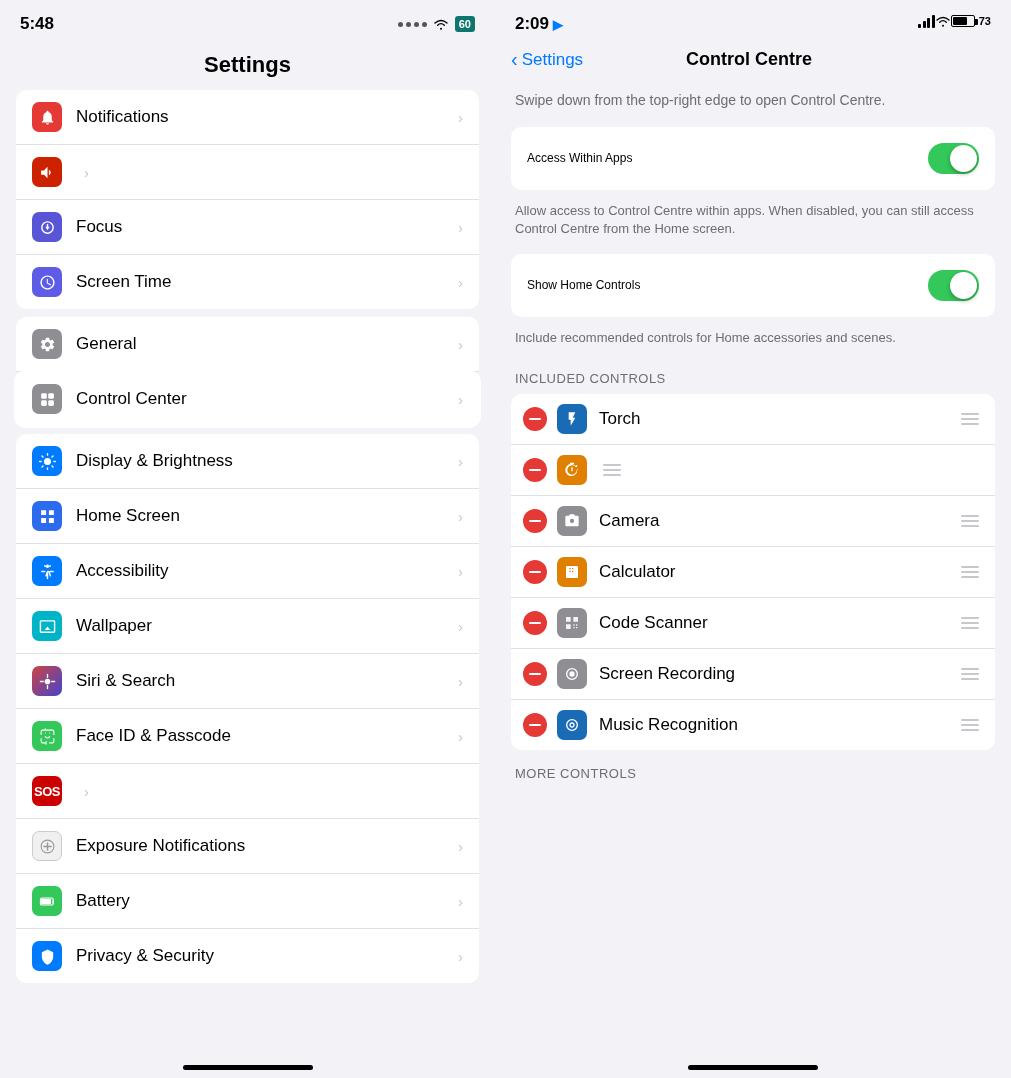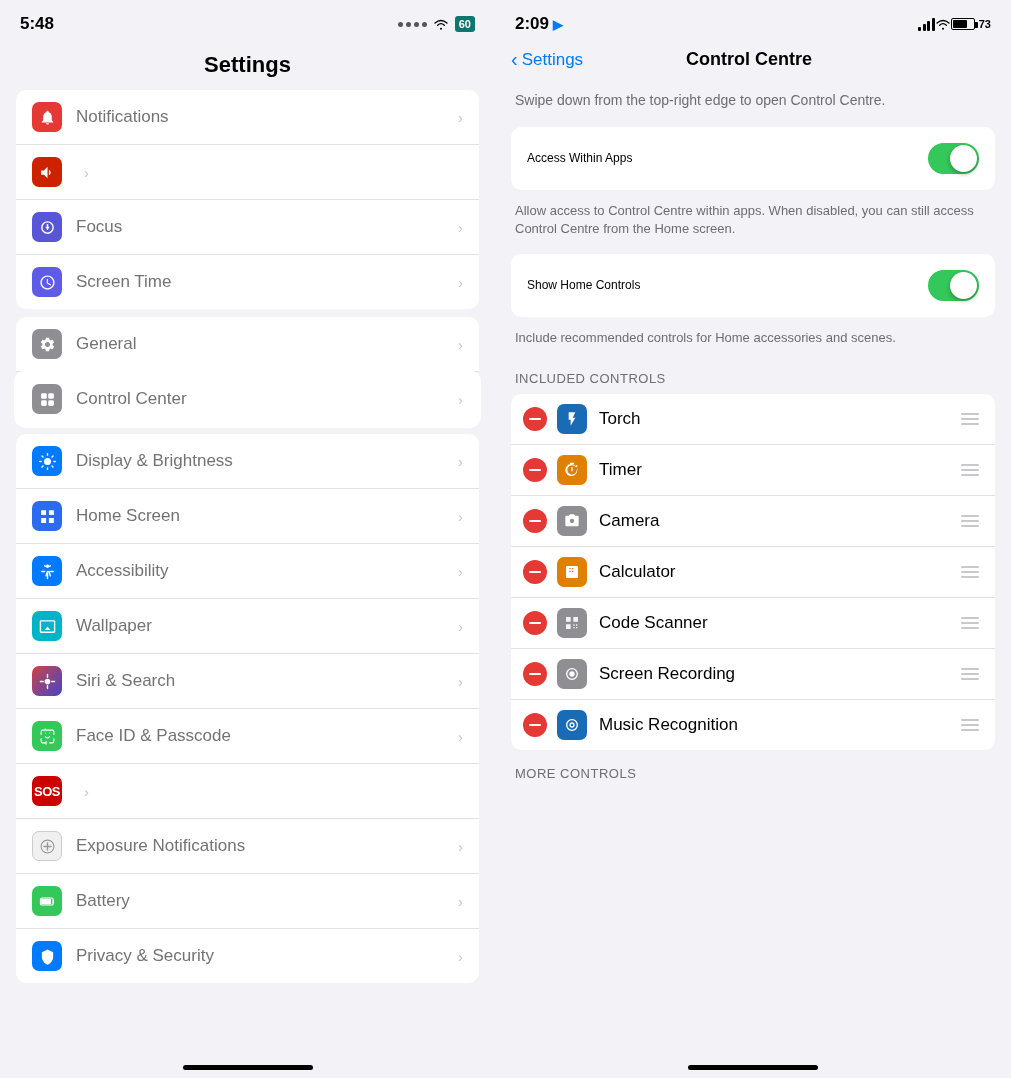--- a/index.html
+++ b/index.html
@@ -100,21 +100,21 @@
       display: flex;
       align-items: center;
       justify-content: center;
       flex-shrink: 0;
       color: #fff;
       font-size: 16px;
     }
     .item-label {
       flex: 1;
       font-size: 17px;
-      color: #737373;
+      color: #000000;
     }
     .item-chevron {
       color: #c7c7cc;
       font-size: 15px;
       margin-left: 8px;
     }
 
     
     .ic-red { background: #e53935; }
     .ic-red2 { background: #cc2200; }
@@ -146,21 +146,21 @@
       height: 1078px;
       background: #f2f2f7;
       display: flex;
       flex-direction: column;
       overflow: hidden;
     }
 
     .status-bar-right {
       display: flex;
       justify-content: space-between;
-      align-items: center;
+      align-items: flex-start;
       padding: 14px 20px 10px 20px;
       background: #f2f2f7;
     }
     .status-time-right {
       font-size: 17px;
       font-weight: 600;
       color: #000;
       display: flex;
       align-items: center;
       gap: 4px;
@@ -624,21 +624,20 @@
         </div>
       </div>
 
       <div class="control-item">
         <div class="minus-btn"></div>
         <div class="control-icon" style="background:#e08000;">
           <svg width="16" height="16" viewBox="0 0 24 24" fill="white">
               <path d="M15 1H9v2h6V1zm-4 13h2V8h-2v6zm8.03-6.61l1.42-1.42c-.43-.51-.9-.99-1.41-1.41l-1.42 1.42A9 9 0 1 0 20 12c0-1.81-.54-3.48-1.46-4.88L21 12h-2a7 7 0 1 1-14 0 7 7 0 0 1 12.03-4.88z"></path>
             </svg>
         </div>
-        <span class="control-name">Timer</span>
         <div class="drag-handle">
           <div class="drag-line"></div>
             <div class="drag-line"></div>
             <div class="drag-line"></div>
         </div>
       </div>
 
       <div class="control-item">
         <div class="minus-btn"></div>
         <div class="control-icon" style="background:#8e8e93;">

